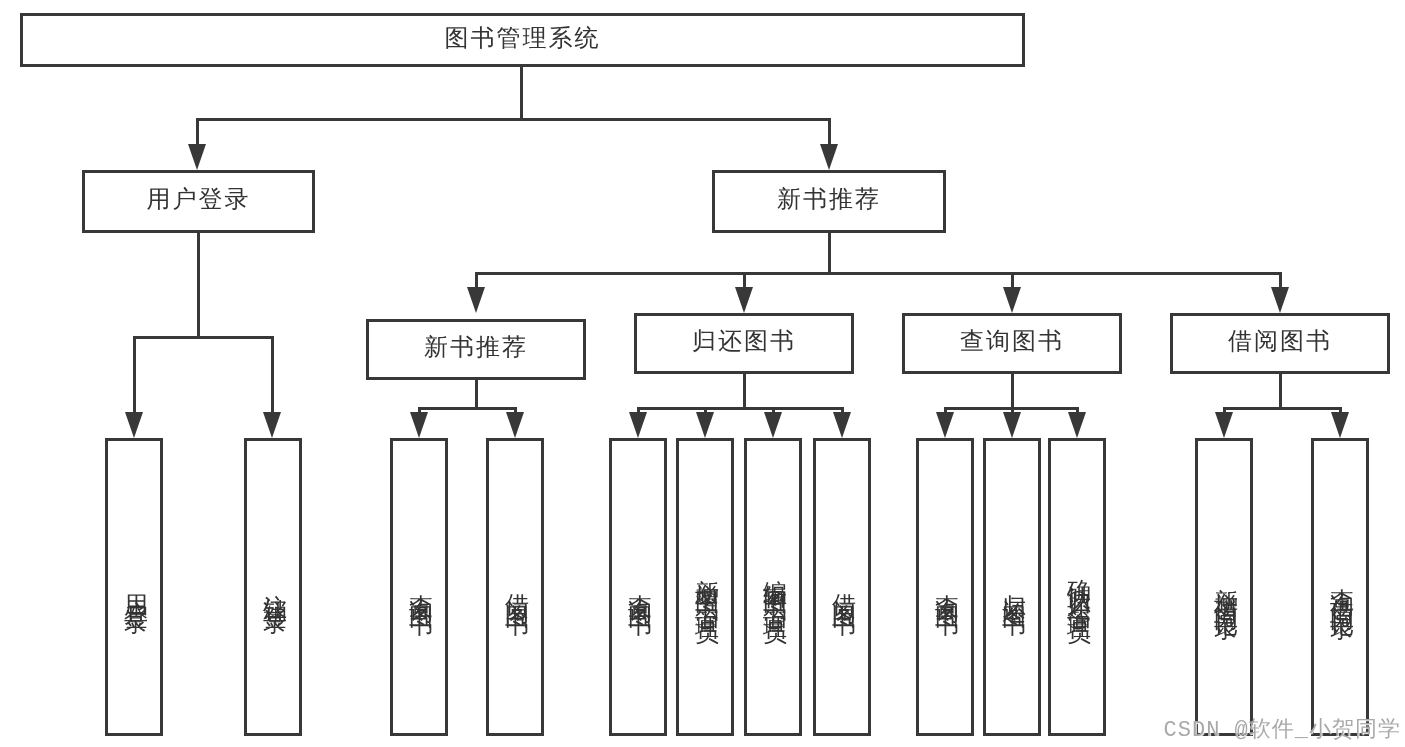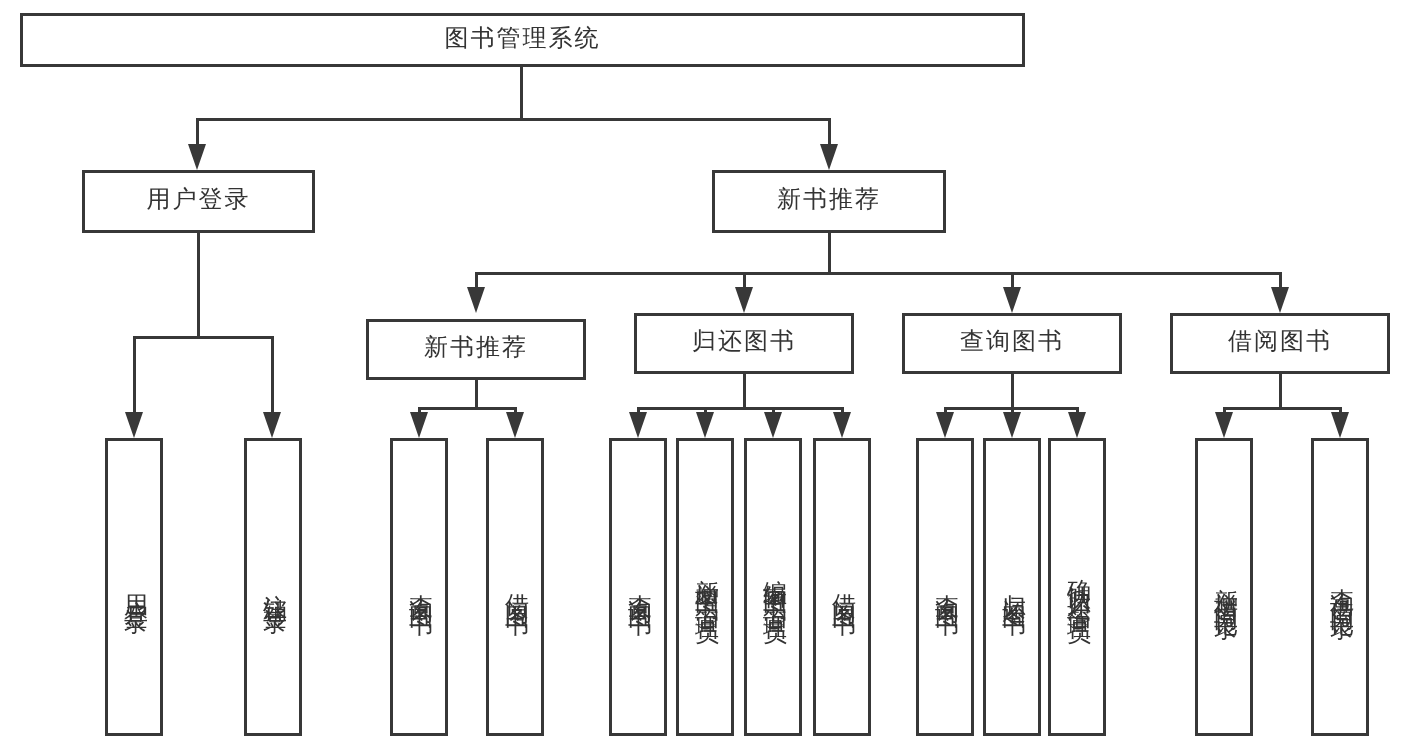--- a/index.html
+++ b/index.html
@@ -155,13 +155,14 @@
     <span class="lbl">确认归还（管理员）</span>
   </div>
 
   <div class="box v" style="left:1195px;top:438px;width:58px;height:298px">
     <span class="lbl">新增借阅记录</span>
   </div>
   <div class="box v" style="left:1311px;top:438px;width:58px;height:298px">
     <span class="lbl">查询借阅记录</span>
   </div>
 
+  <div class="watermark">CSDN @软件_小贺同学</div>
 </div>
 
 </body></html>

